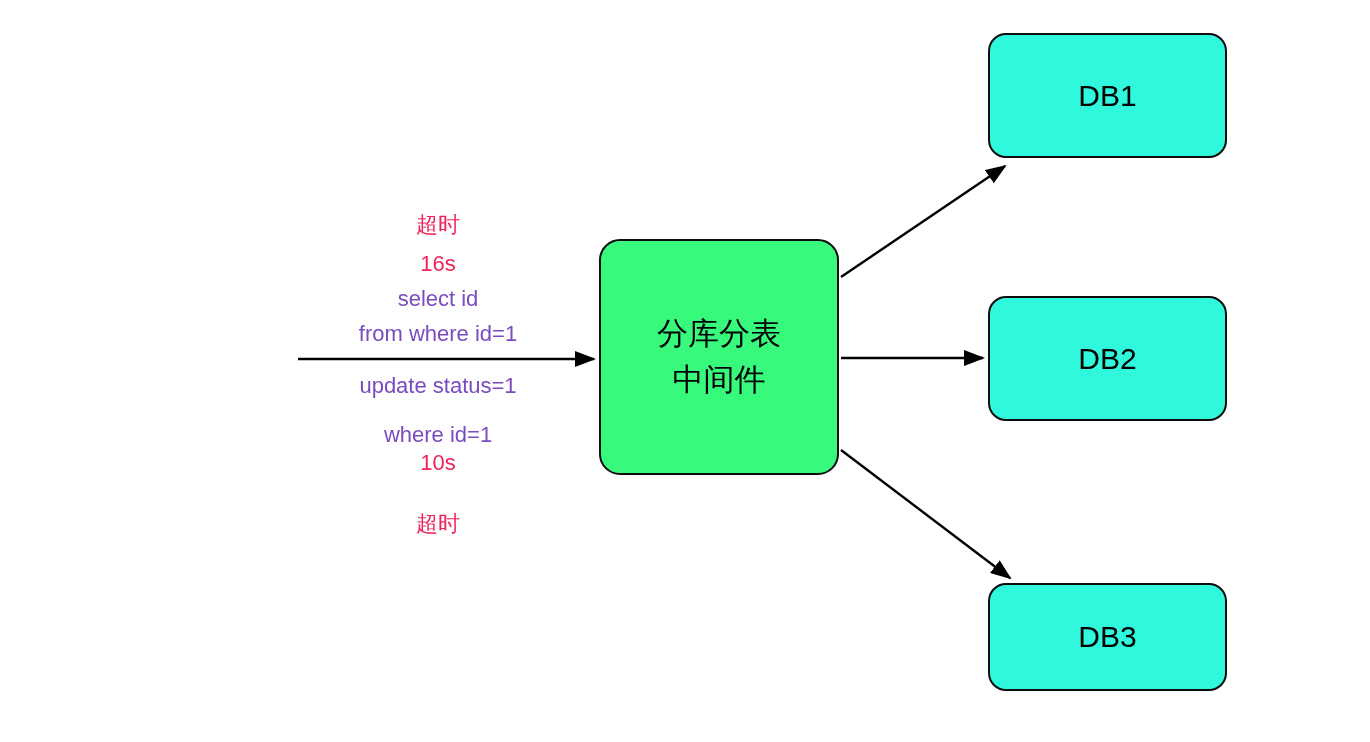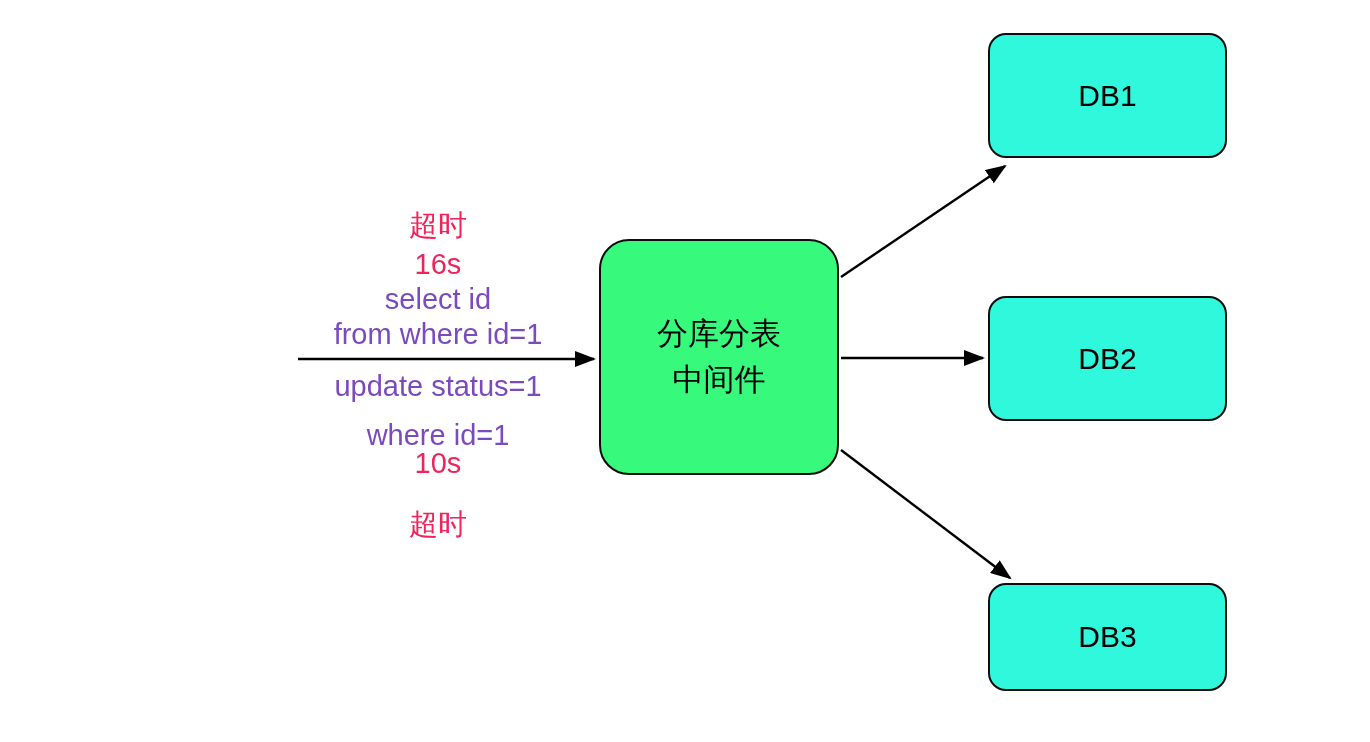--- a/index.html
+++ b/index.html
@@ -42,40 +42,40 @@
   }
   .node-app {
     left: 58px;  top: 295px;
     width: 240px; height: 128px;
     border-radius: 17px;
     background: var(--app-fill, #f12be9);
   }
   .node-middleware {
     left: 599px; top: 239px;
     width: 240px; height: 236px;
-    border-radius: 30px;
+    border-radius: 21px;
     background: var(--middleware-fill, #37fa7d);
     font-size: 31px;
     line-height: 46px;
   }
   .node-db {
     width: 239px; height: 125px;
     border-radius: 18px;
     background: var(--db-fill, #2ff8dc);
   }
   .node-db1 { left: 988px; top: 33px; }
   .node-db2 { left: 988px; top: 296px; }
   .node-db3 { left: 988px; top: 583px; height: 108px; }
   .anno {
     position: absolute;
     left: 438px;
     transform: translateX(-50%);
     white-space: nowrap;
     z-index: 3;
-    font-size: 29px;
+    font-size: 22px;
     line-height: 34px;
     text-align: right;
   }
   .anno-timeout { color: var(--timeout-text, #f0245a); }
   .anno-sql     { color: var(--sql-text, #7a4abf); }
 </style>
 </head>
 <body>
 
 <div class="canvas">

